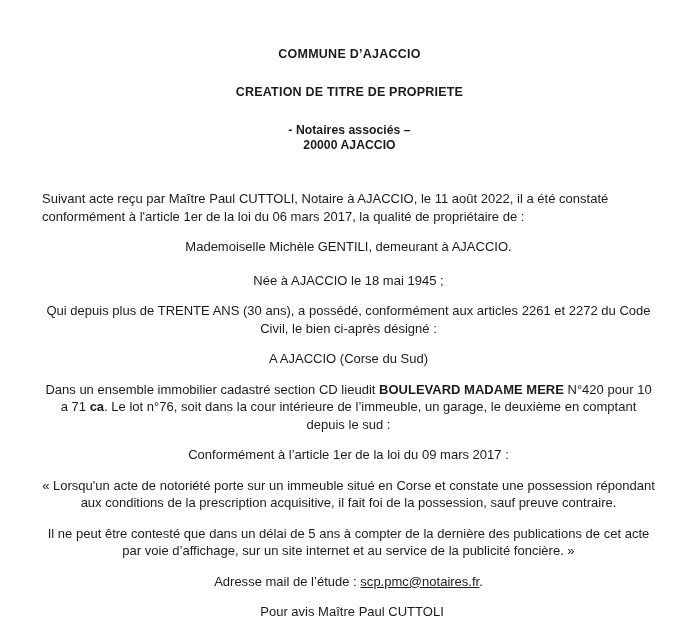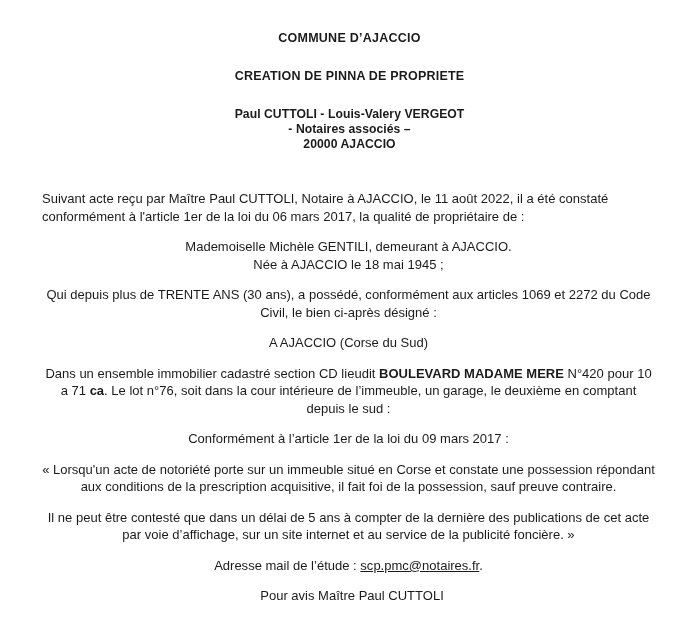--- a/index.html
+++ b/index.html
@@ -12,21 +12,21 @@
     background: #ffffff;
     font-family: "Liberation Sans", sans-serif;
     color: #1b1b1b;
     overflow: hidden;
     position: relative;
   }
 
   .page {
     position: absolute;
     inset: 0;
-    padding: 0;
+    padding: 16px;
   }
 
   
   .header {
     text-align: center;
     padding-top: 31px;
   }
   .title-main {
     font-size: 12.5px;
     font-weight: bold;
@@ -63,21 +63,21 @@
     line-height: 17.5px;
     text-align: left;
     letter-spacing: 0.01px;
     margin: 0;
   }
   .para + .para {
     margin-top: 13px;
     text-align: center;
   }
   .para.tight + .para.tight {
-    margin-top: 0;
+    margin-top: 16px;
   }
   .gap-lg {
     margin-top: 15px;
   }
   .indent-small {
     padding-left: 7px;
   }
   b, .b {
     font-weight: bold;
   }
@@ -86,38 +86,37 @@
   }
 </style>
 </head>
 <body>
 
 <div class="page">
 
   <div class="header">
     <div class="title-main">COMMUNE D’AJACCIO</div>
 
-    <div class="title-sub">CREATION DE PINNA DE PROPRIETE</div>
+    <div class="title-sub">CREATION DE TITRE DE PROPRIETE</div>
 
     <div class="notaries">
-      <div>Paul CUTTOLI - Louis-Valery VERGEOT</div>
       <div>- Notaires associés –</div>
       <div>20000 AJACCIO</div>
     </div>
   </div>
 
   <div class="body">
 
     <p class="para">Suivant acte reçu par Maître Paul CUTTOLI, Notaire à AJACCIO, le 11 août 2022, il a été constaté conformément à l'article 1er de la loi du 06 mars 2017, la qualité de propriétaire de :</p>
 
     <p class="para tight gap-lg"><span>Mademoiselle Michèle GENTILI, demeurant à AJACCIO.</span></p>
 
     <p class="para tight"><span>Née à AJACCIO le 18 mai 1945 ;</span></p>
 
-    <p class="para gap-lg">Qui depuis plus de TRENTE ANS (30 ans), a possédé, conformément aux articles 1069 et 2272 du Code Civil, le bien ci-après désigné :</p>
+    <p class="para gap-lg">Qui depuis plus de TRENTE ANS (30 ans), a possédé, conformément aux articles 2261 et 2272 du Code Civil, le bien ci-après désigné :</p>
 
     <p class="para gap-lg">A AJACCIO (Corse du Sud)</p>
 
     <p class="para gap-lg"><span>Dans un ensemble immobilier cadastré section CD lieudit </span><b class="b">BOULEVARD MADAME MERE</b><span> N°420 pour 10 a 71 </span><b class="b">ca</b><span>. Le lot n°76, soit dans la cour intérieure de l’immeuble, un garage, le deuxième en comptant depuis le sud :</span></p>
 
     <p class="para gap-lg">Conformément à l’article 1er de la loi du 09 mars 2017 :</p>
 
     <p class="para gap-lg">« Lorsqu'un acte de notoriété porte sur un immeuble situé en Corse et constate une possession répondant aux conditions de la prescription acquisitive, il fait foi de la possession, sauf preuve contraire.</p>
 
     <p class="para gap-lg">Il ne peut être contesté que dans un délai de 5 ans à compter de la dernière des publications de cet acte par voie d’affichage, sur un site internet et au service de la publicité foncière. »</p>

